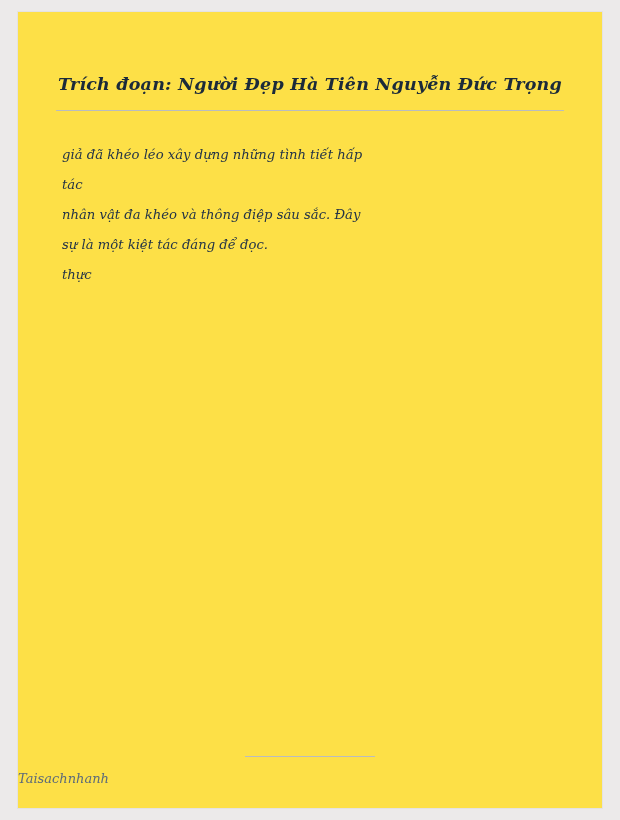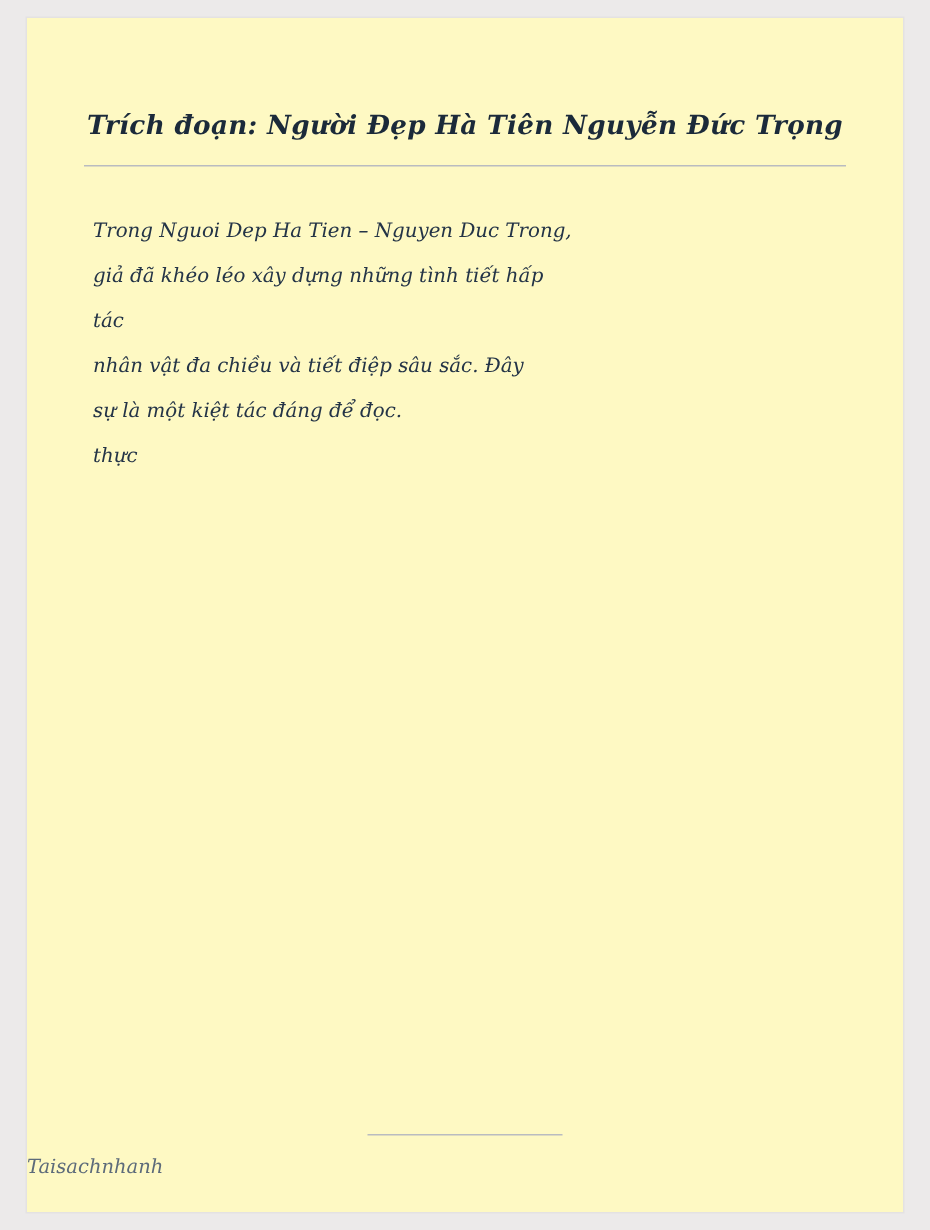--- a/index.html
+++ b/index.html
@@ -12,21 +12,21 @@
     background: #eceaea;
     font-family: "Liberation Serif", serif;
     overflow: hidden;
   }
   .page {
     position: absolute;
     left: 18px;
     top: 12px;
     width: 584px;
     height: 796px;
-    background: #fef9c3;
+    background: #fde047;
     box-shadow: 0 0 0 1px rgba(0,0,0,0.03);
   }
   .doc-inner {
     position: relative;
     width: 100%;
     height: 100%;
   }
   .doc-title {
     position: absolute;
     left: 0;
@@ -87,24 +87,23 @@
 <body>
 
 <div class="page">
   <div class="doc-inner">
 
     <div class="doc-title">Trích đoạn: Người Đẹp Hà Tiên Nguyễn Đức Trọng</div>
 
     <div class="title-rule"></div>
 
     <div class="body-text">
-      <span class="line">Trong Nguoi Dep Ha Tien – Nguyen Duc Trong,</span>
       <span class="line">giả đã khéo léo xây dựng những tình tiết hấp</span>
       <span class="line">tác</span>
-      <span class="line">nhân vật đa chiều và tiết điệp sâu sắc. Đây</span>
+      <span class="line">nhân vật đa khéo và thông điệp sâu sắc. Đây</span>
       <span class="line">sự là một kiệt tác đáng để đọc.</span>
       <span class="line">thực</span>
     </div>
 
     <div class="footer">
       <div class="footer-rule"></div>
       <div class="footer-text">Taisachnhanh</div>
     </div>
 
   </div>

